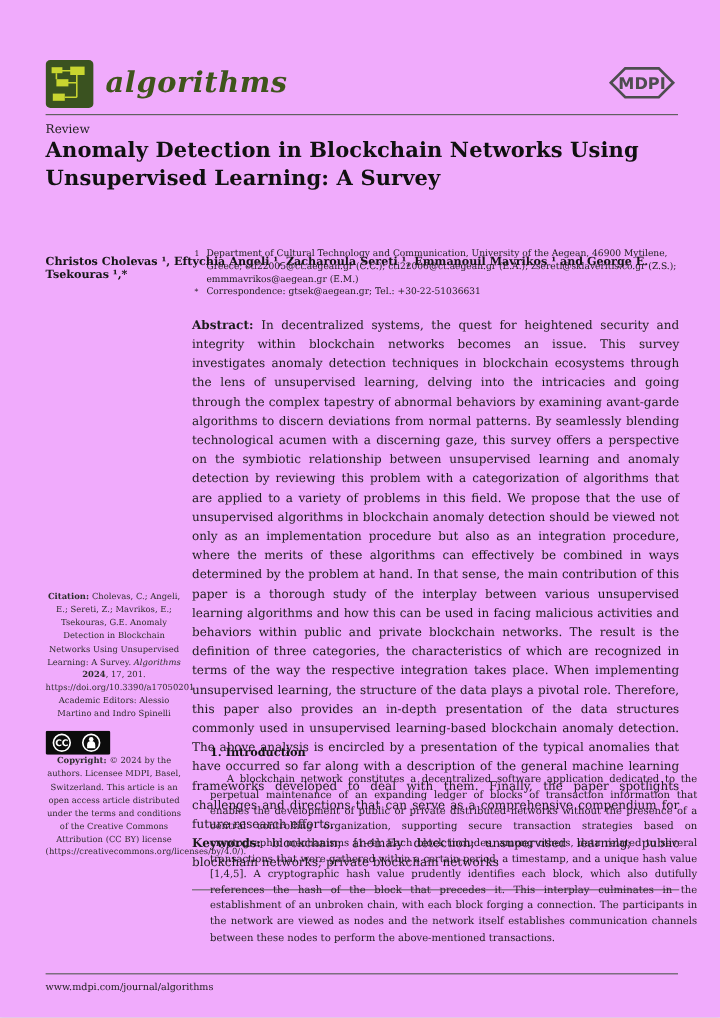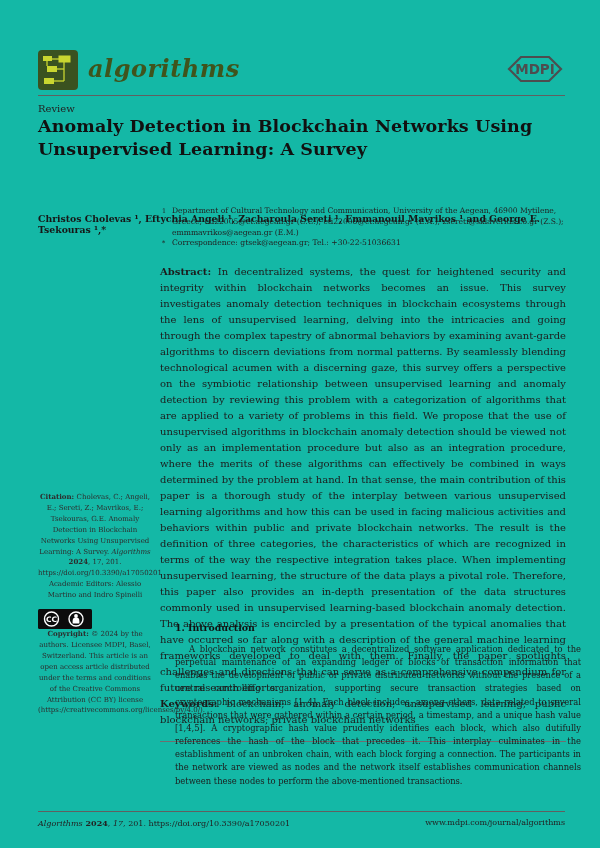--- a/index.html
+++ b/index.html
@@ -1,20 +1,20 @@
 <!DOCTYPE html>
 <html><head>
 <meta charset="utf-8">
 <style>
   html,body{margin:0;padding:0;background:#e9e9e9;}
   .page{
     position:relative;
     width:600px;height:848px;
     margin:0 auto;
-    background:#14b8a6;
+    background:#f0abfc;
     font-family:"DejaVu Serif","Liberation Serif",serif;
     color:#1c1c1c;
     overflow:hidden;
     box-shadow:0 0 4px rgba(0,0,0,.2);
   }
   
   .logo-box{position:absolute;left:38px;top:50px;width:40px;height:40px;}
   .journal-name{
     position:absolute;left:88px;top:54px;
     font-size:24px;font-style:italic;font-weight:bold;
@@ -136,17 +136,16 @@
       <circle cx="38" cy="10" r="7" fill="none" stroke="#ffffff" stroke-width="1.4"></circle>
       <circle cx="38" cy="7" r="1.9" fill="#ffffff"></circle>
       <path d="M34.6,14.6 v-2.6 a3.4,3.4 0 0 1 6.8,0 v2.6 z" fill="#ffffff"></path>
     </svg>
 
     <p class="sb-copyright"><span class="lbl">Copyright: </span><span>© 2024 by the authors. Licensee MDPI, Basel, Switzerland. This article is an open access article distributed under the terms and conditions of the Creative Commons Attribution (CC BY) license (https://creativecommons.org/licenses/by/4.0/).</span></p>
   </div>
 
   <div class="footer-rule"></div>
   <div class="footer">
-    <div><span class="it">Algorithms</span><span class="bd"> 2024</span><span>, </span><span class="it">17</span><span>, 201. https://doi.org/10.3390/a17050201</span></div>
     <div>www.mdpi.com/journal/algorithms</div>
   </div>
 
 </div>
 
 </body></html>

